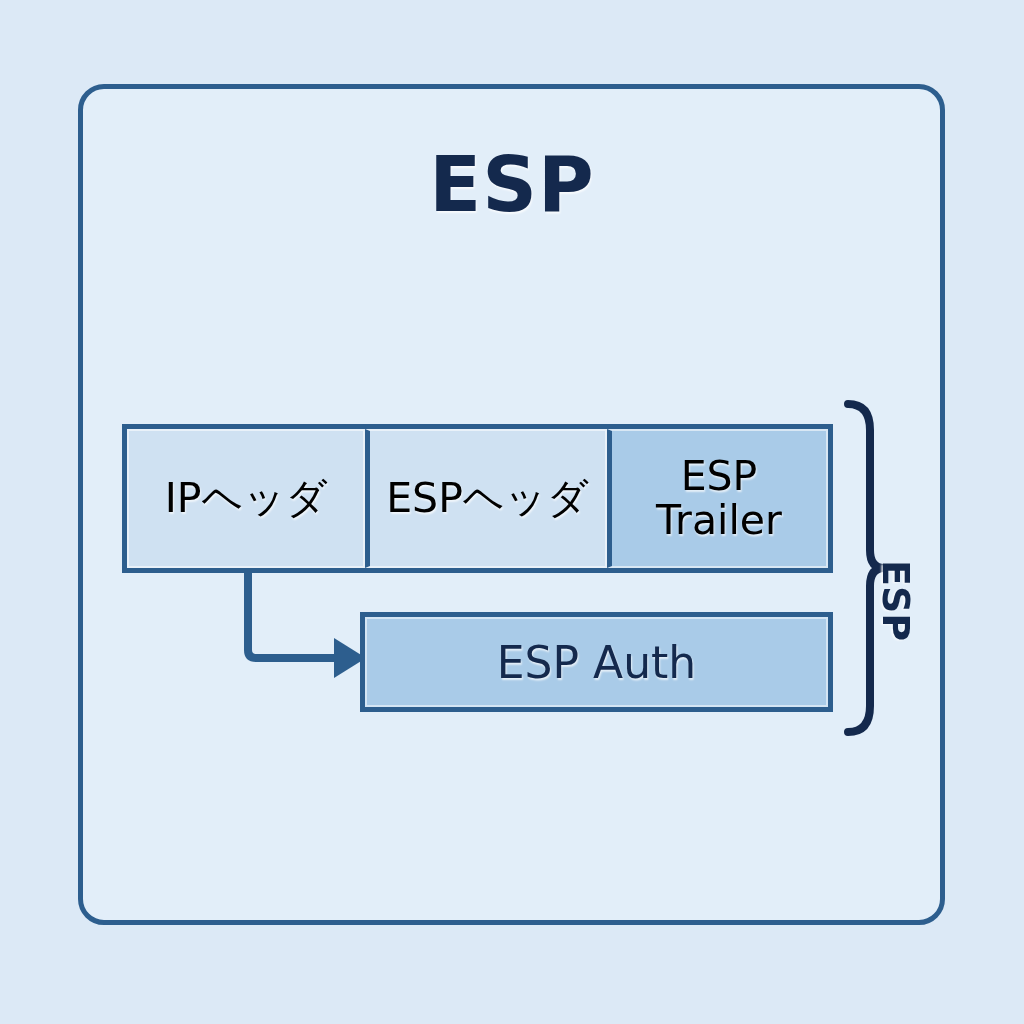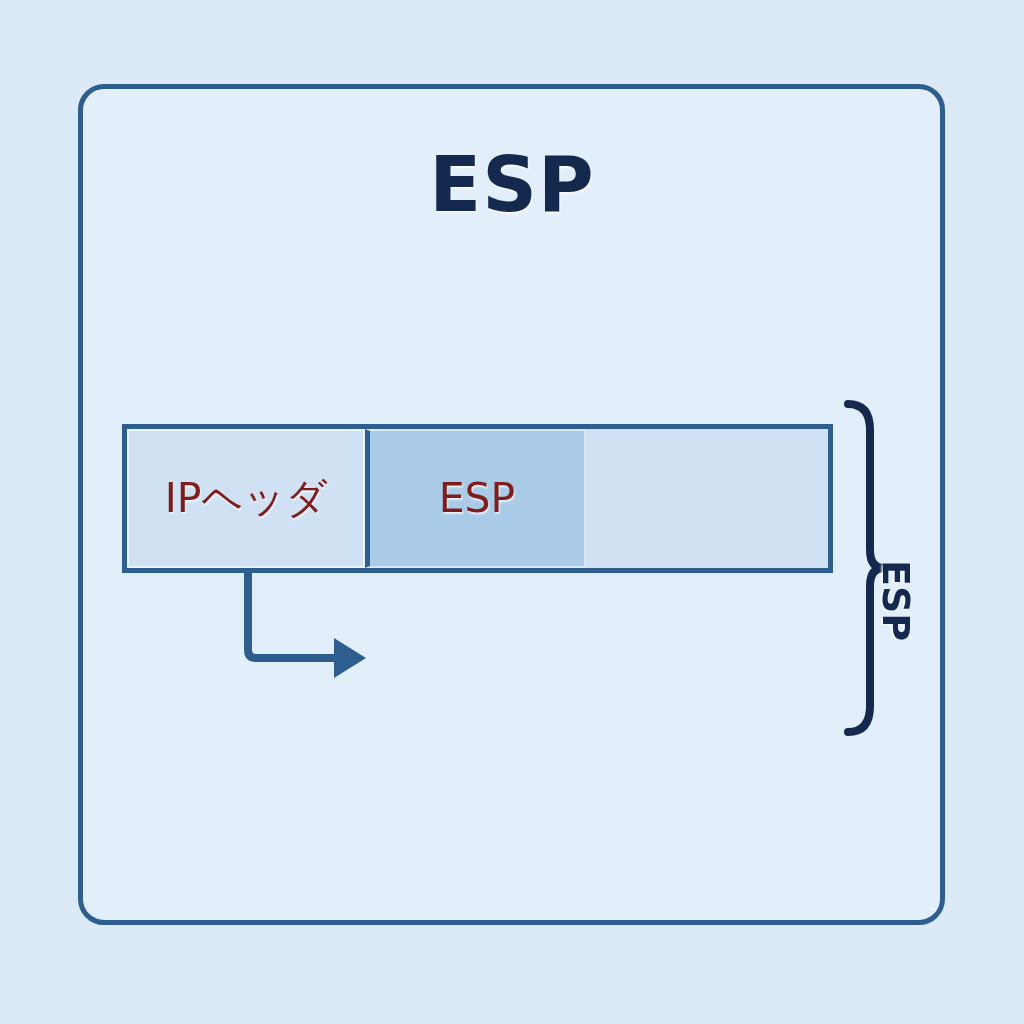--- a/index.html
+++ b/index.html
@@ -59,21 +59,21 @@
     display: flex;
     border: 5px solid #2d5e8e;
     background: #cfe1f2;
   }
   .packet-cell {
     box-sizing: border-box;
     display: flex;
     align-items: center;
     justify-content: center;
     text-align: center;
-    color: #7f1d1d;
+    color: #000000;
     font-size: 41px;
     line-height: 1.05;
     background: #cfe1f2;
     border: 2px solid rgba(255,255,255,0.55);
     text-shadow: 1px 2px 2px rgba(255,255,255,0.7);
   }
   .cell-ip      { width: 238px; }
   .cell-esphdr  { width: 242px; border-left: 5px solid #2d5e8e; }
   .cell-trailer { width: 221px; border-left: 5px solid #2d5e8e; background: #a9cbe8; }
 
@@ -142,32 +142,41 @@
 <div id="canvas">
 
   <div class="outer-panel"></div>
 
   <div class="diagram-title">ESP</div>
 
   <div class="packet-row">
     <div class="packet-cell cell-ip">
       <span>IPヘッダ</span>
     </div>
+    <div class="packet-cell cell-esphdr">
+      <span>ESPヘッダ</span>
+    </div>
     <div class="packet-cell cell-trailer">
       <span>
         <span>ESP</span><br>
+        <span>Trailer</span>
       </span>
     </div>
   </div>
 
   <svg class="connector" viewBox="0 0 150 120">
     <path d="M 18 8 L 18 90 Q 18 98 26 98 L 110 98" fill="none" stroke="#2d5e8e" stroke-width="8" stroke-linecap="butt"></path>
     <polygon points="104,78 136,98 104,118" fill="#2d5e8e"></polygon>
   </svg>
 
+  <div class="auth-bar">
+    <div class="auth-bar-inner">
+      <span>ESP Auth</span>
+    </div>
+  </div>
 
   <svg class="brace" viewBox="0 0 46 340">
     <path d="M 8 6
              Q 30 6 30 32
              L 30 152
              Q 30 170 44 170
              Q 30 170 30 188
              L 30 308
              Q 30 334 8 334" fill="none" stroke="#14294d" stroke-width="8" stroke-linecap="round" stroke-linejoin="round"></path>
   </svg>

